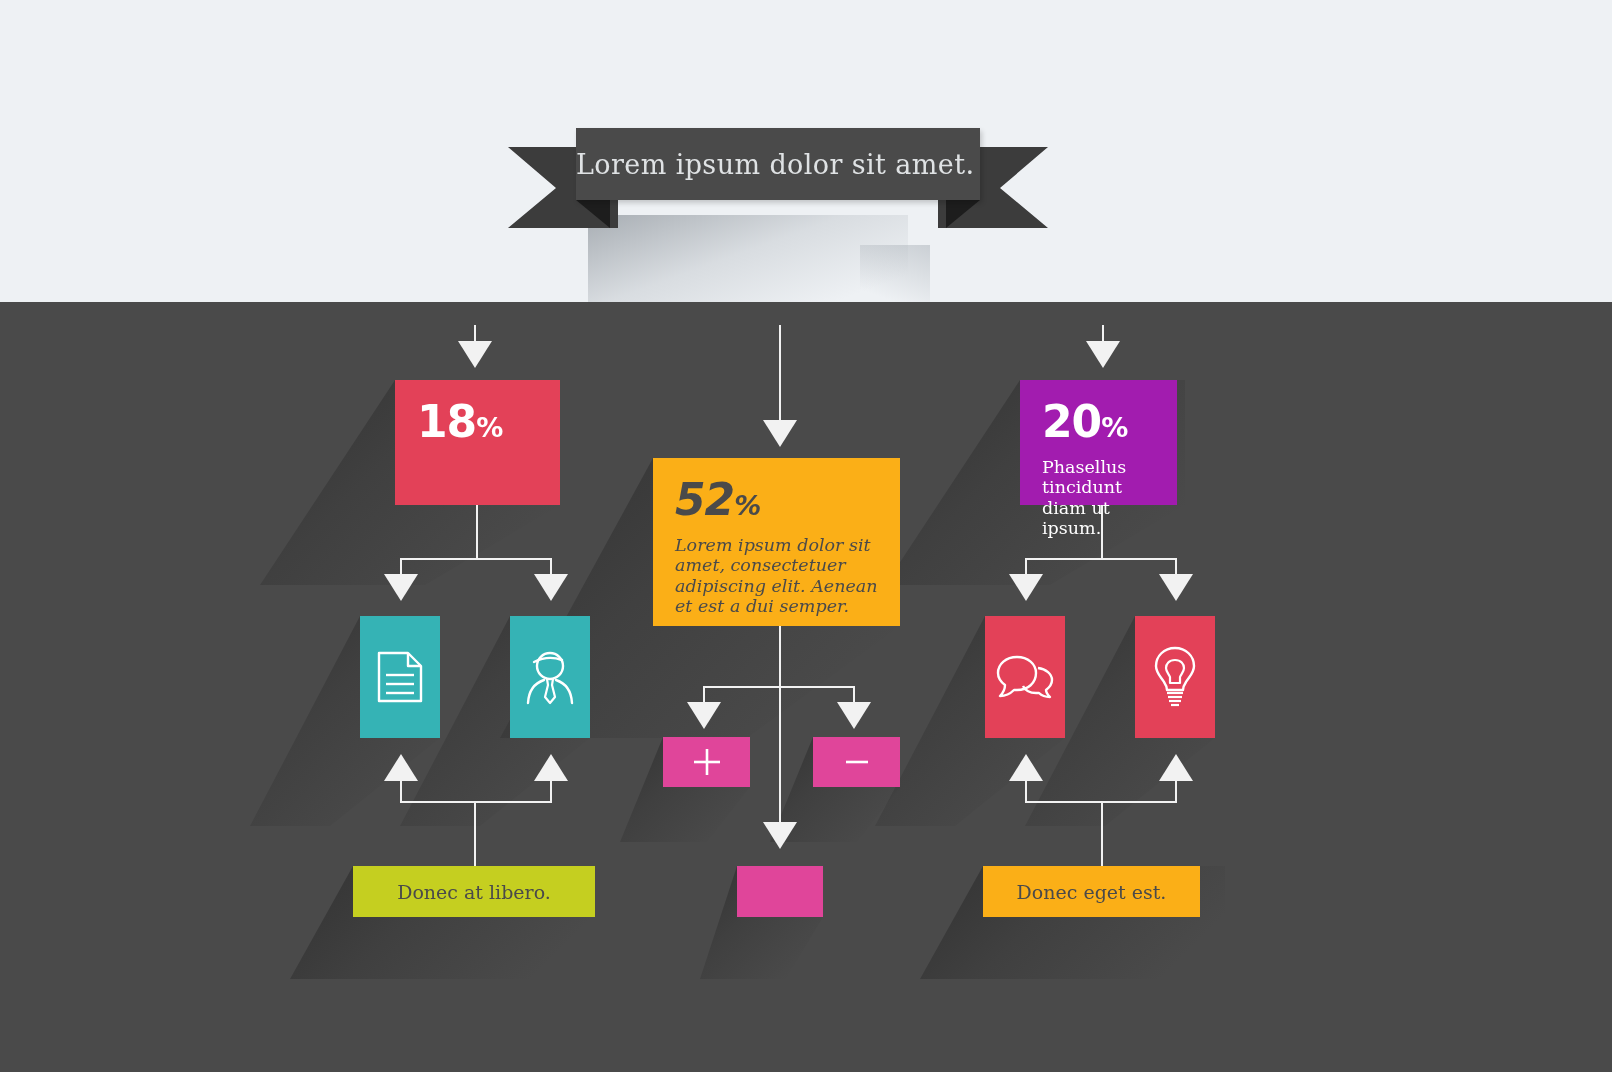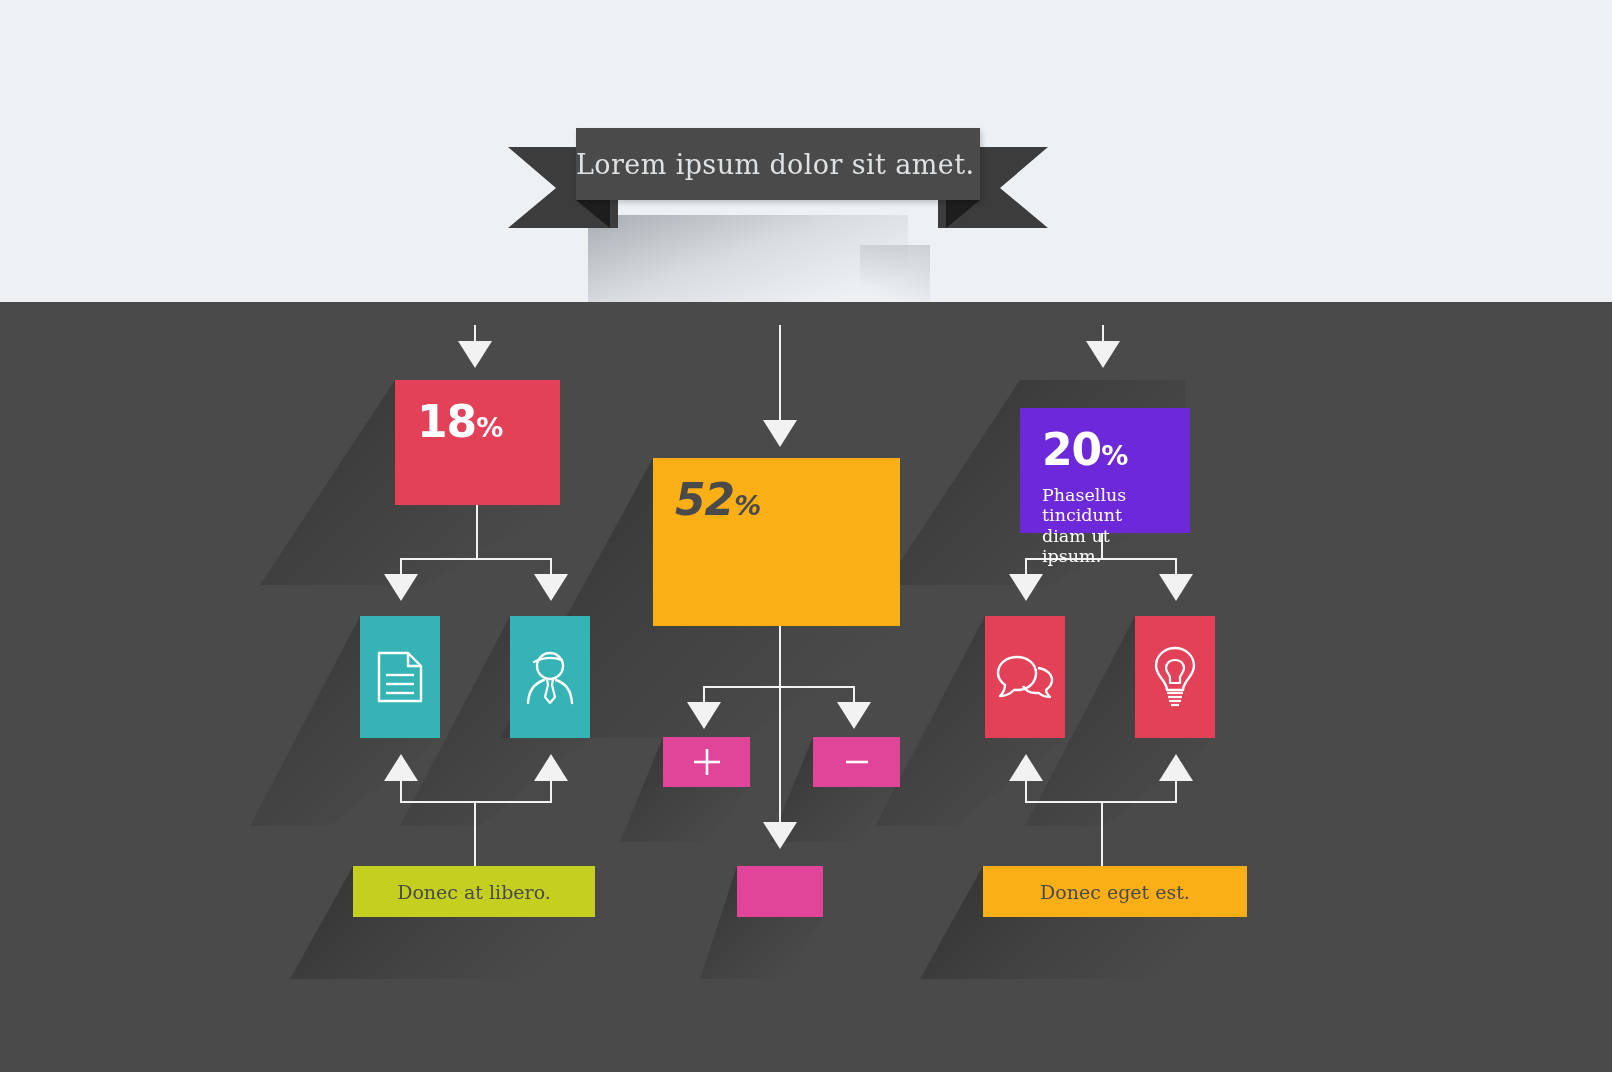--- a/index.html
+++ b/index.html
@@ -268,20 +268,21 @@
     <span>Donec at libero.</span>
   </div>
 
   <div class="vline" style="left:779px; top:325px; height:100px;"></div>
   <div class="arrow-down" style="left:763px; top:420px;"></div>
 
   <div class="flat-shadow" style="left:500px; top:458px; width:400px; height:280px; clip-path: polygon(153px 0, 400px 0, 400px 168px, 247px 280px, 0 280px);"></div>
 
   <div class="node stat-box" id="center-stat" style="left:653px; top:458px; width:247px; height:168px; background:#fbaf17; color:#4a4a4a;font-style:italic;">
     <div class="stat-num"><span>52</span><span class="pct">%</span></div>
+    <div class="stat-text">Lorem ipsum dolor sit amet, consectetuer adipiscing elit. Aenean et est a dui semper.</div>
   </div>
 
   <div class="vline" style="left:779px; top:626px; height:200px;"></div>
   <div class="hline" style="left:703px; top:686px; width:152px;"></div>
   <div class="vline" style="left:703px; top:686px; height:18px;"></div>
   <div class="vline" style="left:853px; top:686px; height:18px;"></div>
   <div class="arrow-down" style="left:687px; top:702px;"></div>
   <div class="arrow-down" style="left:837px; top:702px;"></div>
 
   <div class="flat-shadow" style="left:620px; top:737px; width:130px; height:105px; clip-path: polygon(43px 0, 130px 0, 130px 50px, 87px 105px, 0 105px);"></div>
@@ -308,21 +309,21 @@
   <div class="flat-shadow" style="left:700px; top:866px; width:123px; height:113px; clip-path: polygon(37px 0, 123px 0, 123px 51px, 86px 113px, 0 113px);"></div>
   <div class="node label-box" style="left:737px; top:866px; width:86px; height:51px; background:#e0459a; color:#ffffff;">
     <span></span>
   </div>
 
   <div class="vline" style="left:1102px; top:325px; height:26px;"></div>
   <div class="arrow-down" style="left:1086px; top:341px;"></div>
 
   <div class="flat-shadow" style="left:885px; top:380px; width:300px; height:205px; clip-path: polygon(135px 0, 300px 0, 300px 125px, 165px 205px, 0 205px);"></div>
 
-  <div class="node stat-box" id="right-stat" style="left:1020px; top:380px; width:170px; height:125px; background:#6d28d9;margin-top:28px;">
+  <div class="node stat-box" id="right-stat" style="left:1020px; top:380px; width:157px; height:125px; background:#a21caf;">
     <div class="stat-num"><span>20</span><span class="pct">%</span></div>
     <div class="stat-text">Phasellus tincidunt diam ut ipsum.</div>
   </div>
 
   <div class="vline" style="left:1101px; top:505px; height:55px;"></div>
   <div class="hline" style="left:1025px; top:558px; width:152px;"></div>
   <div class="vline" style="left:1025px; top:558px; height:18px;"></div>
   <div class="vline" style="left:1175px; top:558px; height:18px;"></div>
   <div class="arrow-down" style="left:1009px; top:574px;"></div>
   <div class="arrow-down" style="left:1159px; top:574px;"></div>
@@ -352,17 +353,17 @@
   </div>
 
   <div class="arrow-up" style="left:1009px; top:754px;"></div>
   <div class="arrow-up" style="left:1159px; top:754px;"></div>
   <div class="vline" style="left:1025px; top:781px; height:22px;"></div>
   <div class="vline" style="left:1175px; top:781px; height:22px;"></div>
   <div class="hline" style="left:1025px; top:801px; width:152px;"></div>
   <div class="vline" style="left:1101px; top:801px; height:65px;"></div>
 
   <div class="flat-shadow" style="left:920px; top:866px; width:305px; height:113px; clip-path: polygon(63px 0, 305px 0, 305px 51px, 242px 113px, 0 113px);"></div>
-  <div class="node label-box" style="left:983px; top:866px; width:264px; height:51px; background:#fbaf17; color:#4a4a4a;">
+  <div class="node label-box" style="left:983px; top:866px; width:217px; height:51px; background:#fbaf17; color:#4a4a4a;">
     <span>Donec eget est.</span>
   </div>
 
 </div>
 
 </body></html>

